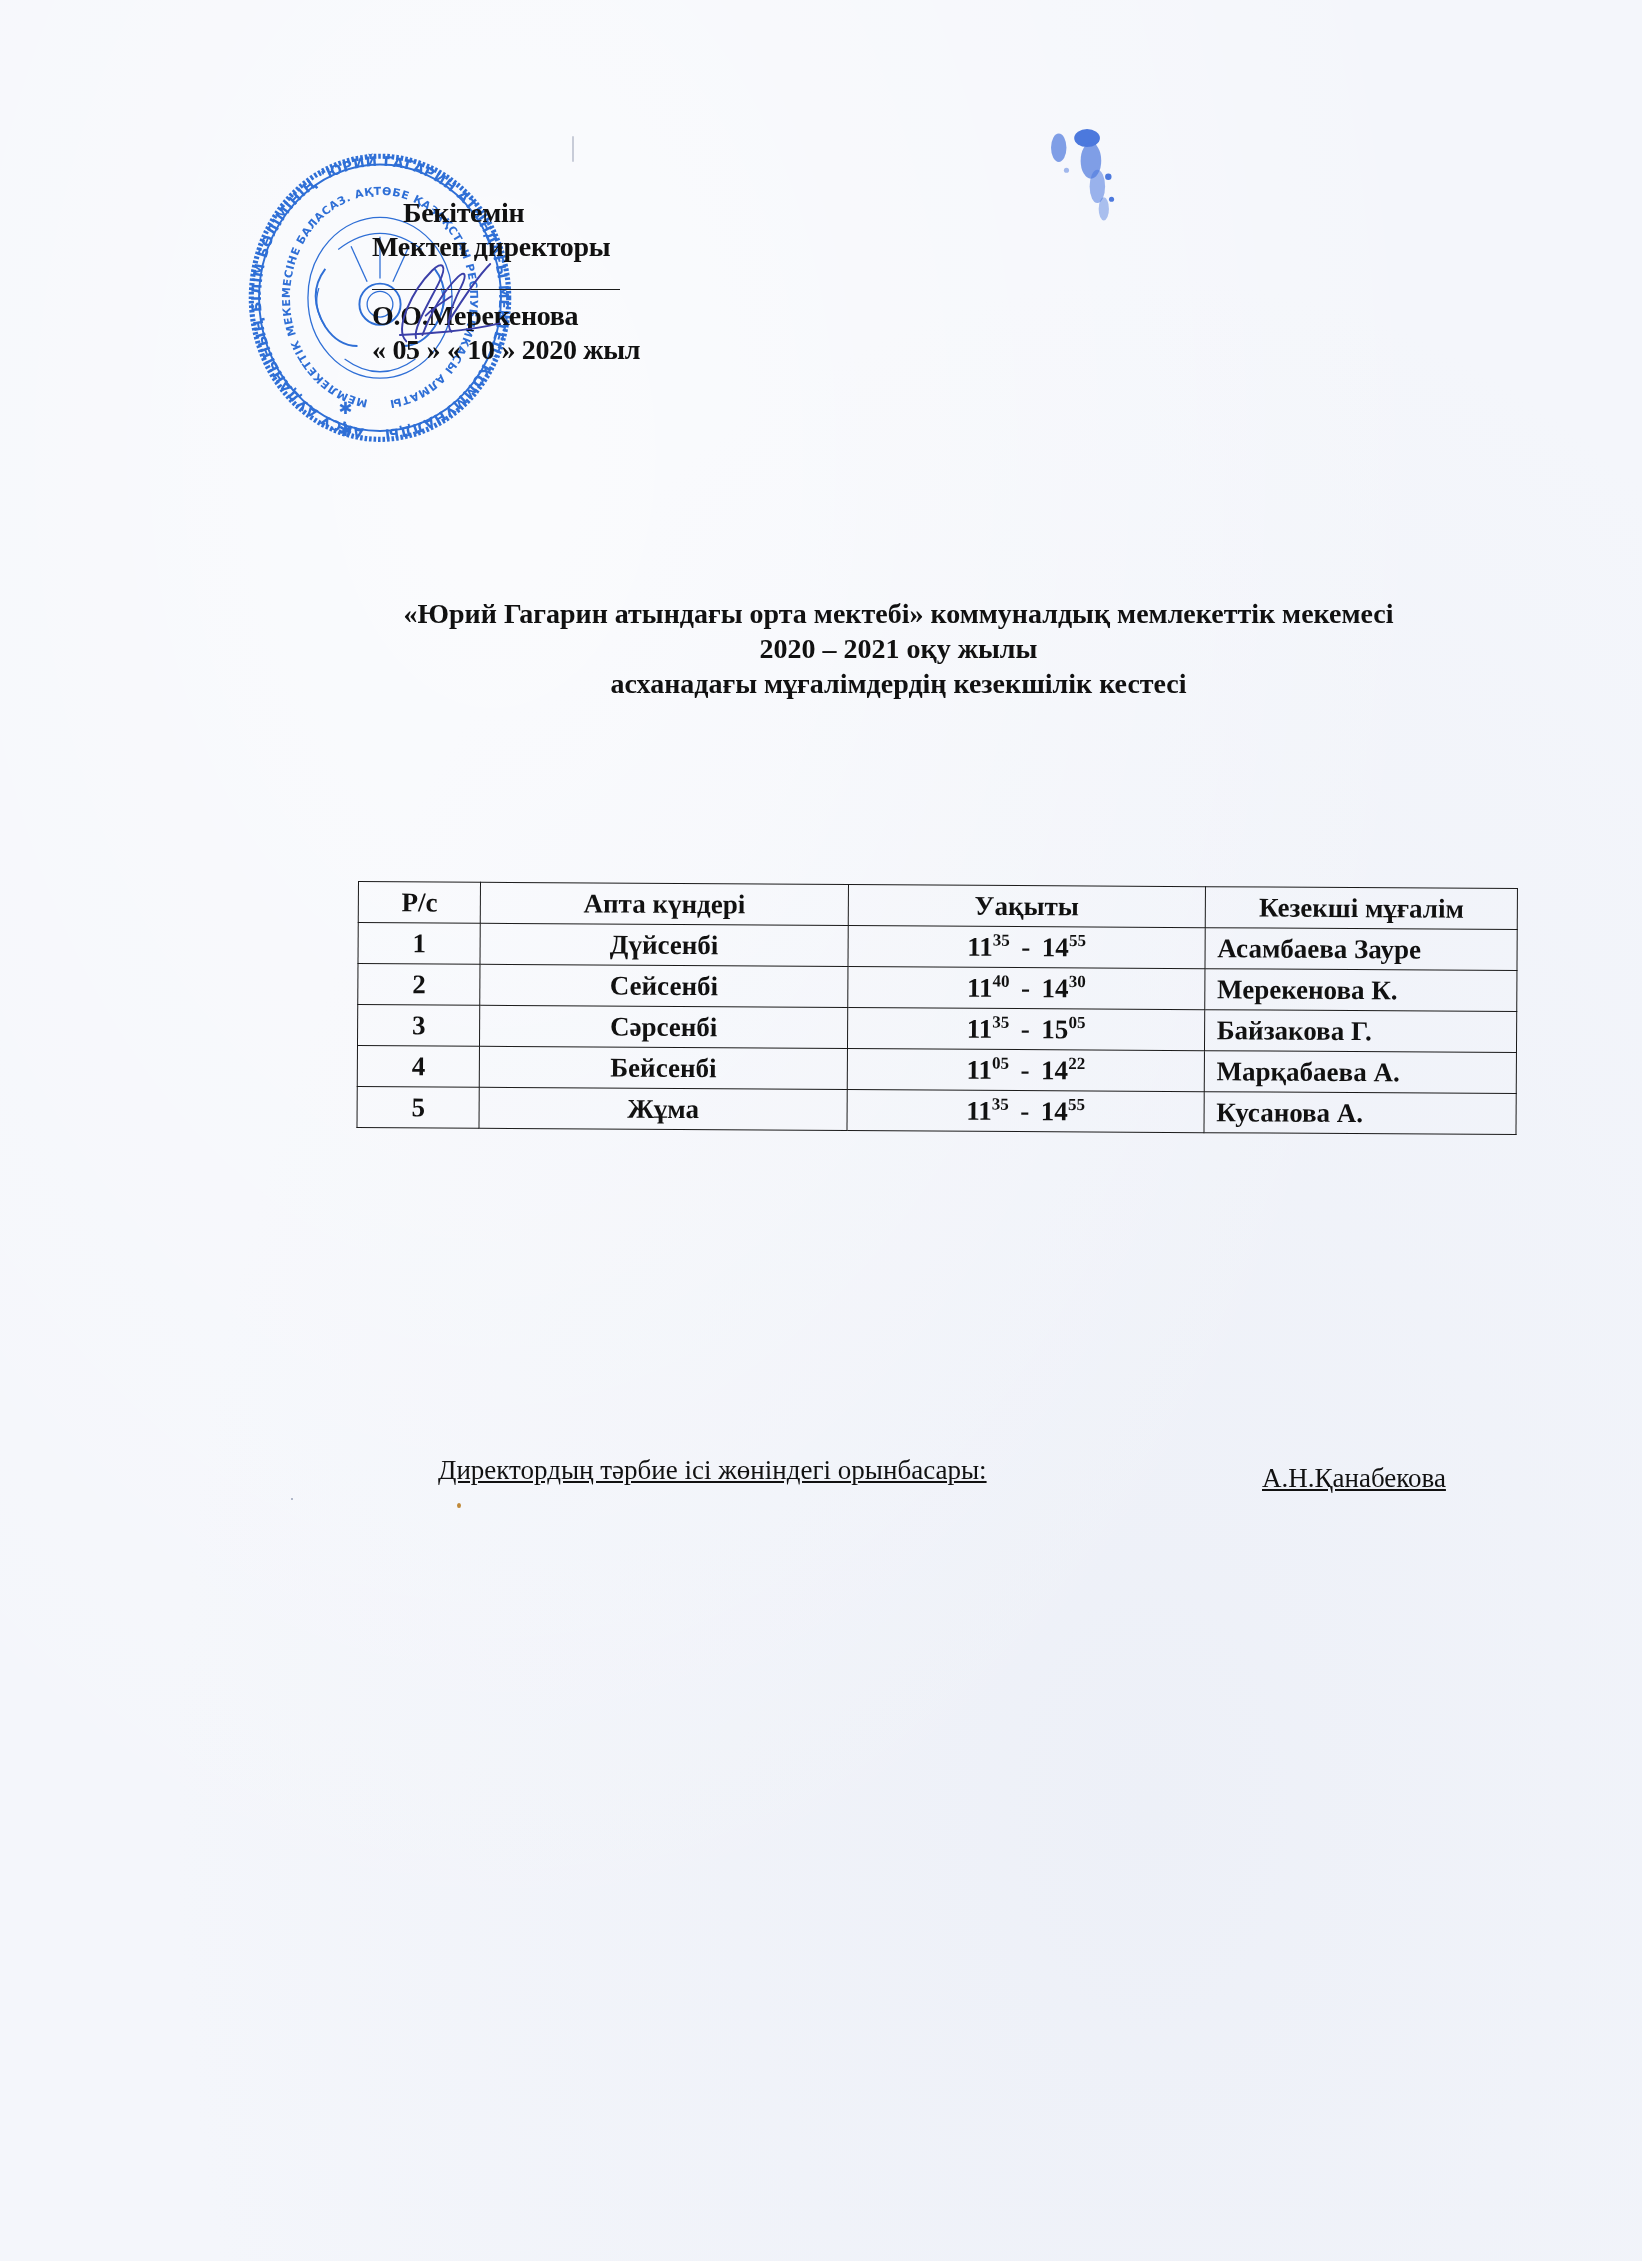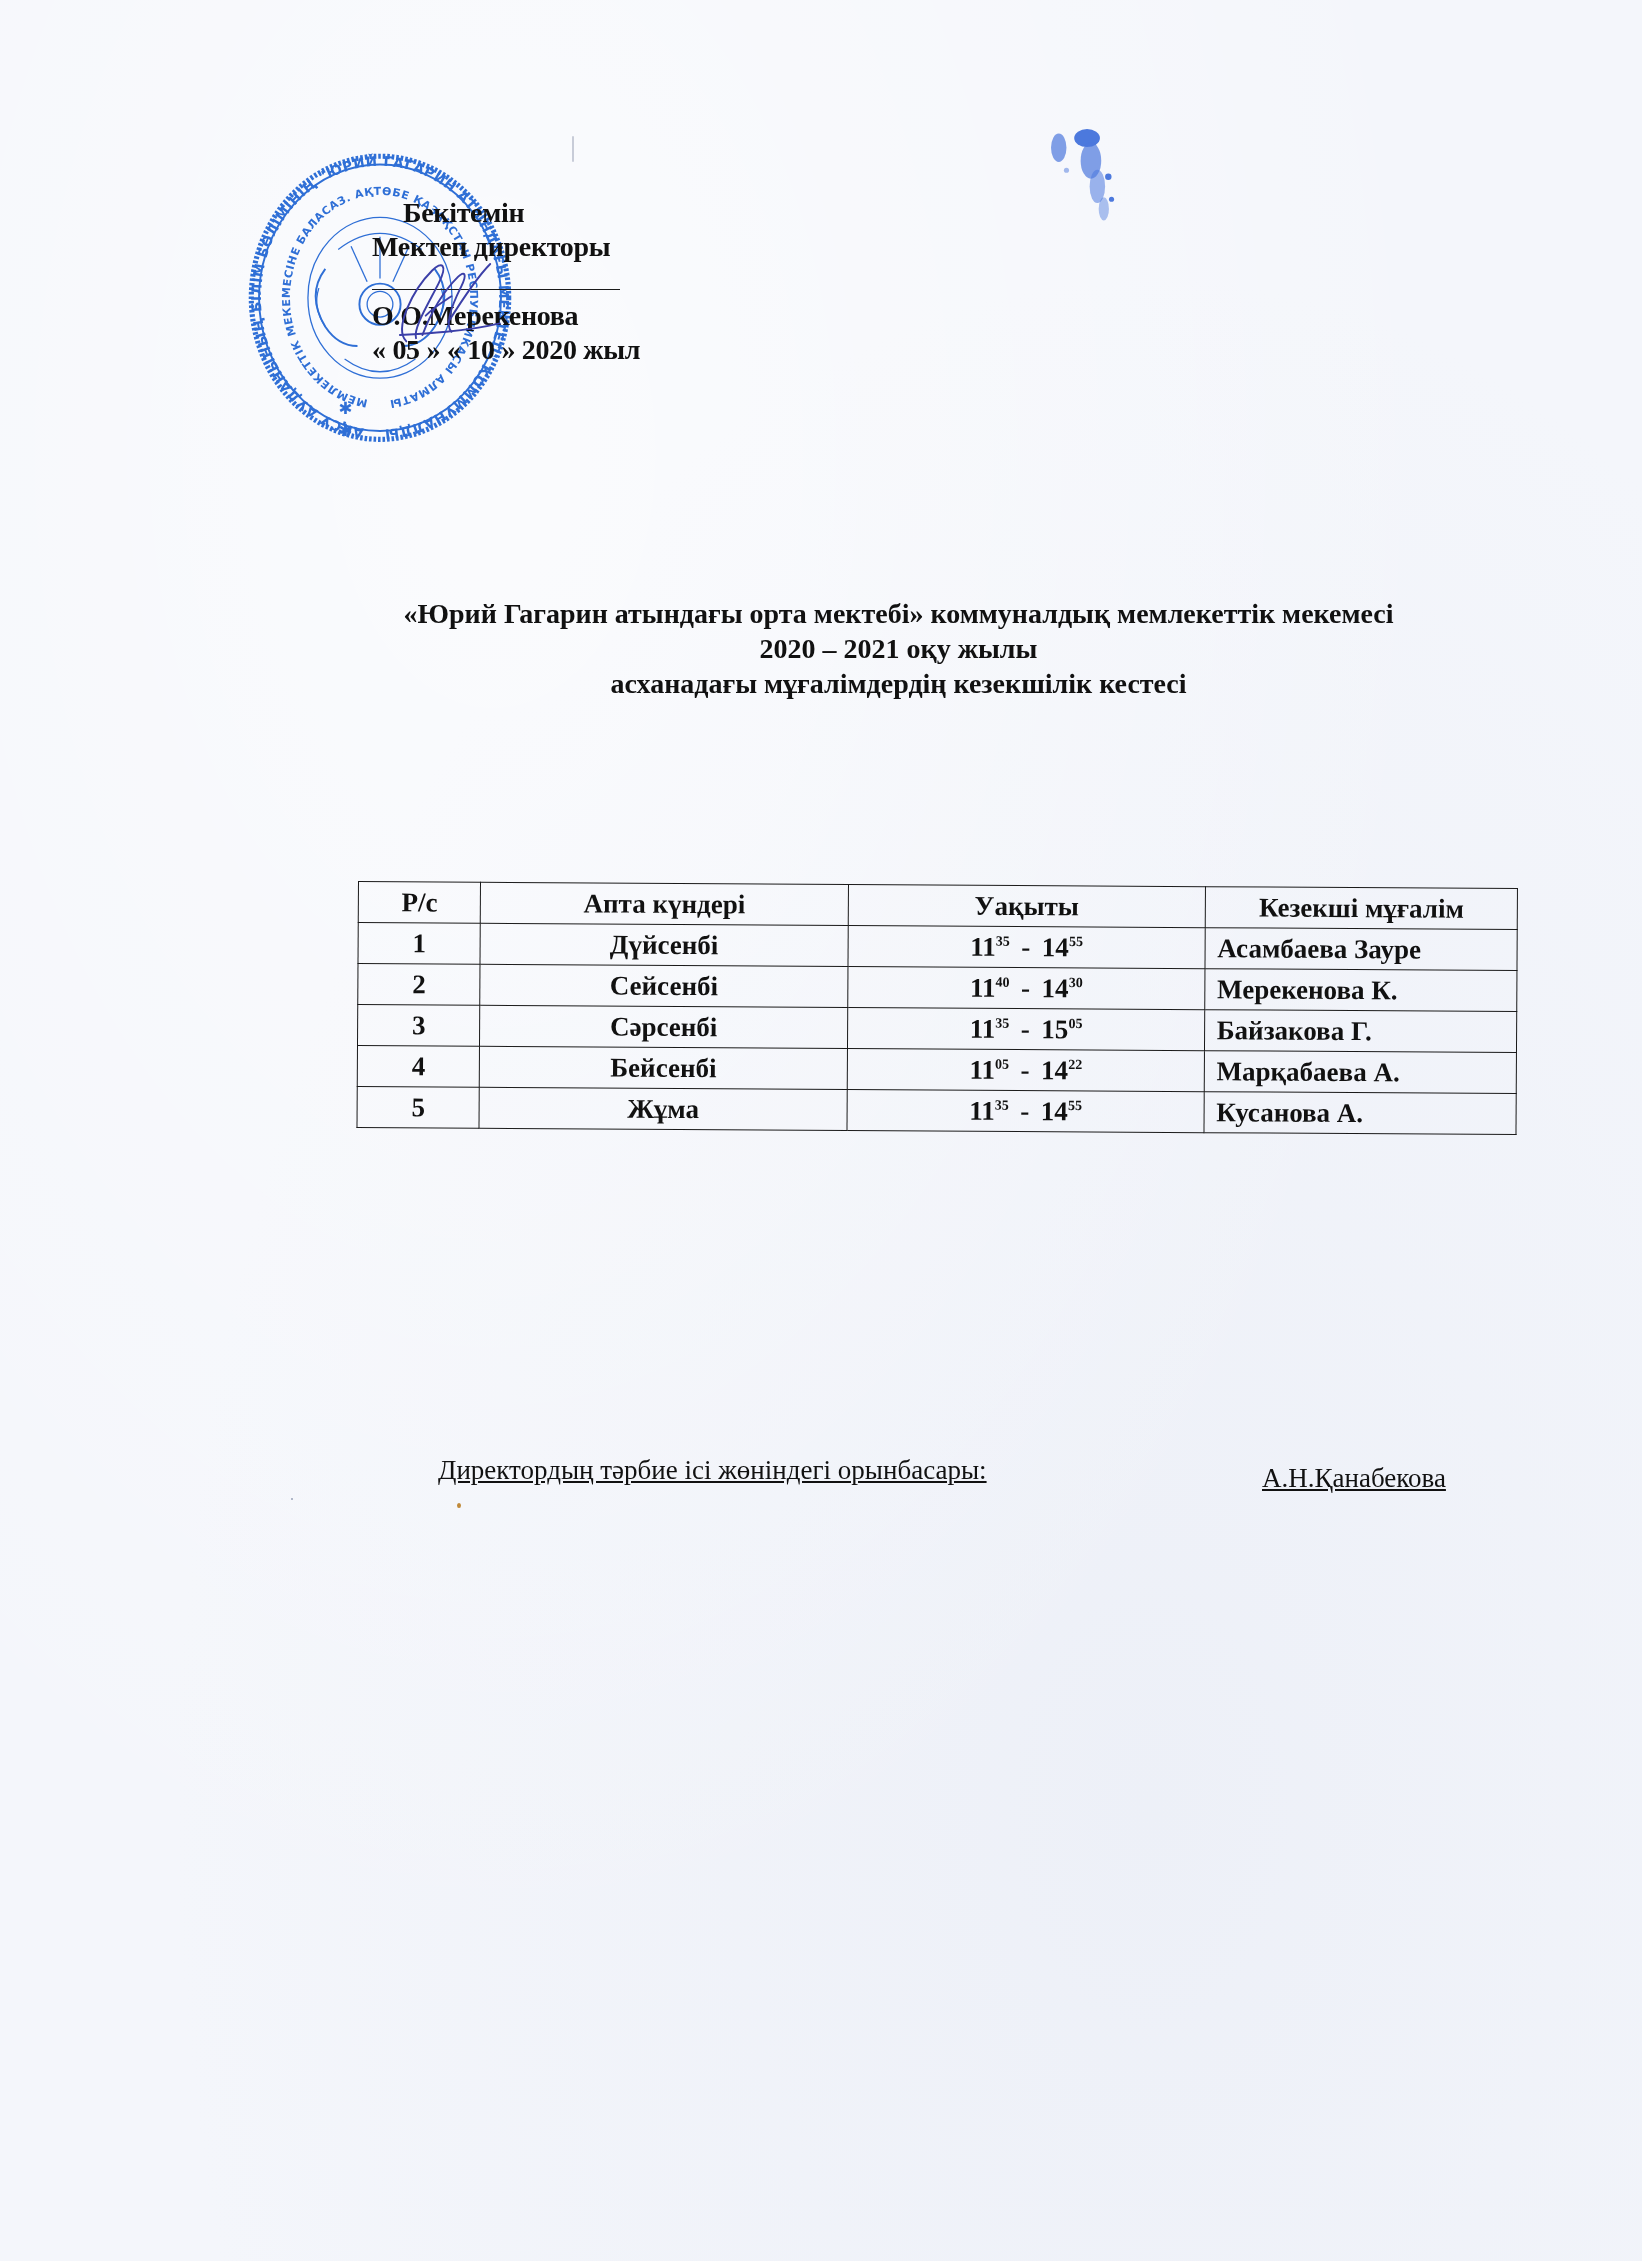--- a/index.html
+++ b/index.html
@@ -100,21 +100,21 @@
       border: 1.9px solid #1a1a1a;
       height: 40px;
       padding: 0 7.7px;
       vertical-align: middle;
     }
     .duty-table th { font-weight: bold; text-align: center; }
     .duty-table td.num { text-align: center; width: 106px; }
     .duty-table td.day { text-align: center; width: 351px; }
     .duty-table td.time { text-align: center; width: 341px; }
     .duty-table td.teacher { text-align: left; padding-left: 11.6px; }
-    .duty-table sup { font-size: 14px; vertical-align: 10.3px; line-height: 0; }
+    .duty-table sup { font-size: 17px; vertical-align: 10.3px; line-height: 0; }
     .time .sep { display: inline-block; margin: 0 11.6px; }
 
     
     .footer-sign {
       position: absolute;
       top: 1455px;
       left: 438px;
       width: 1095px;
       font-size: 27px;
       font-weight: normal;

